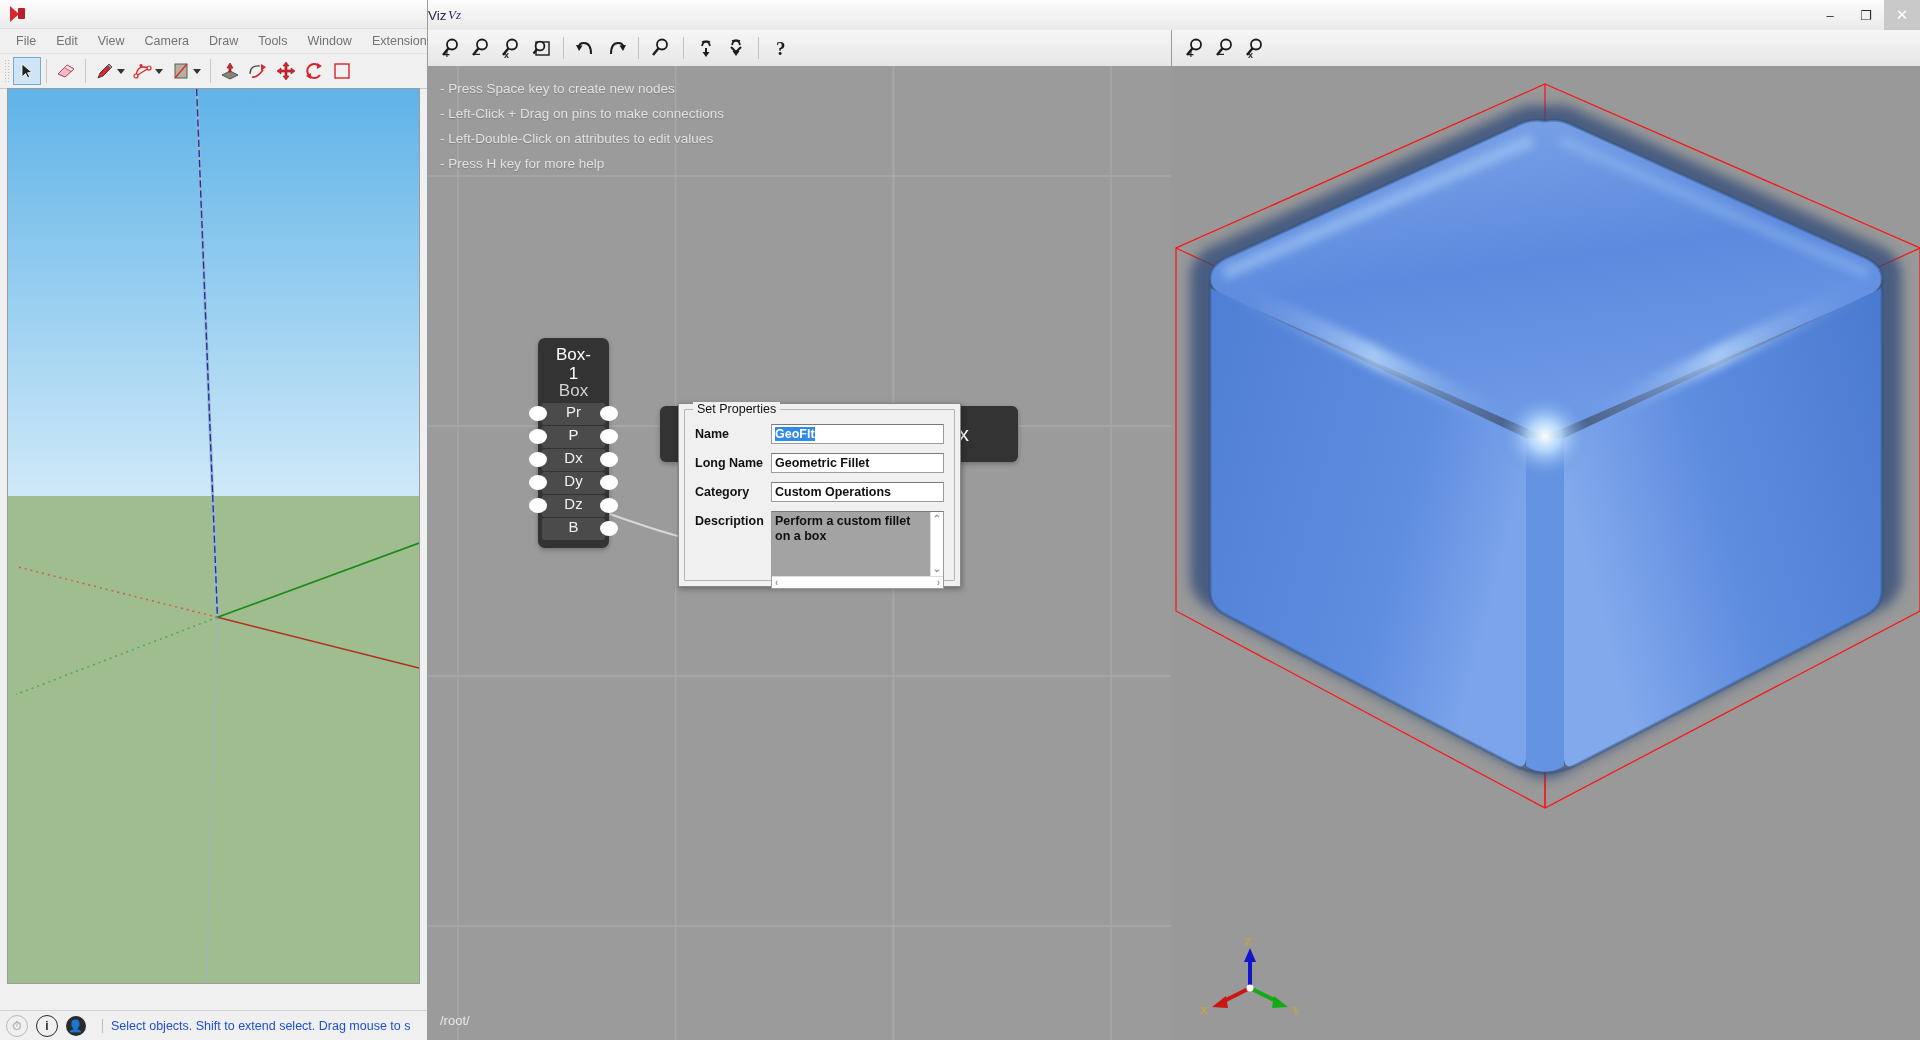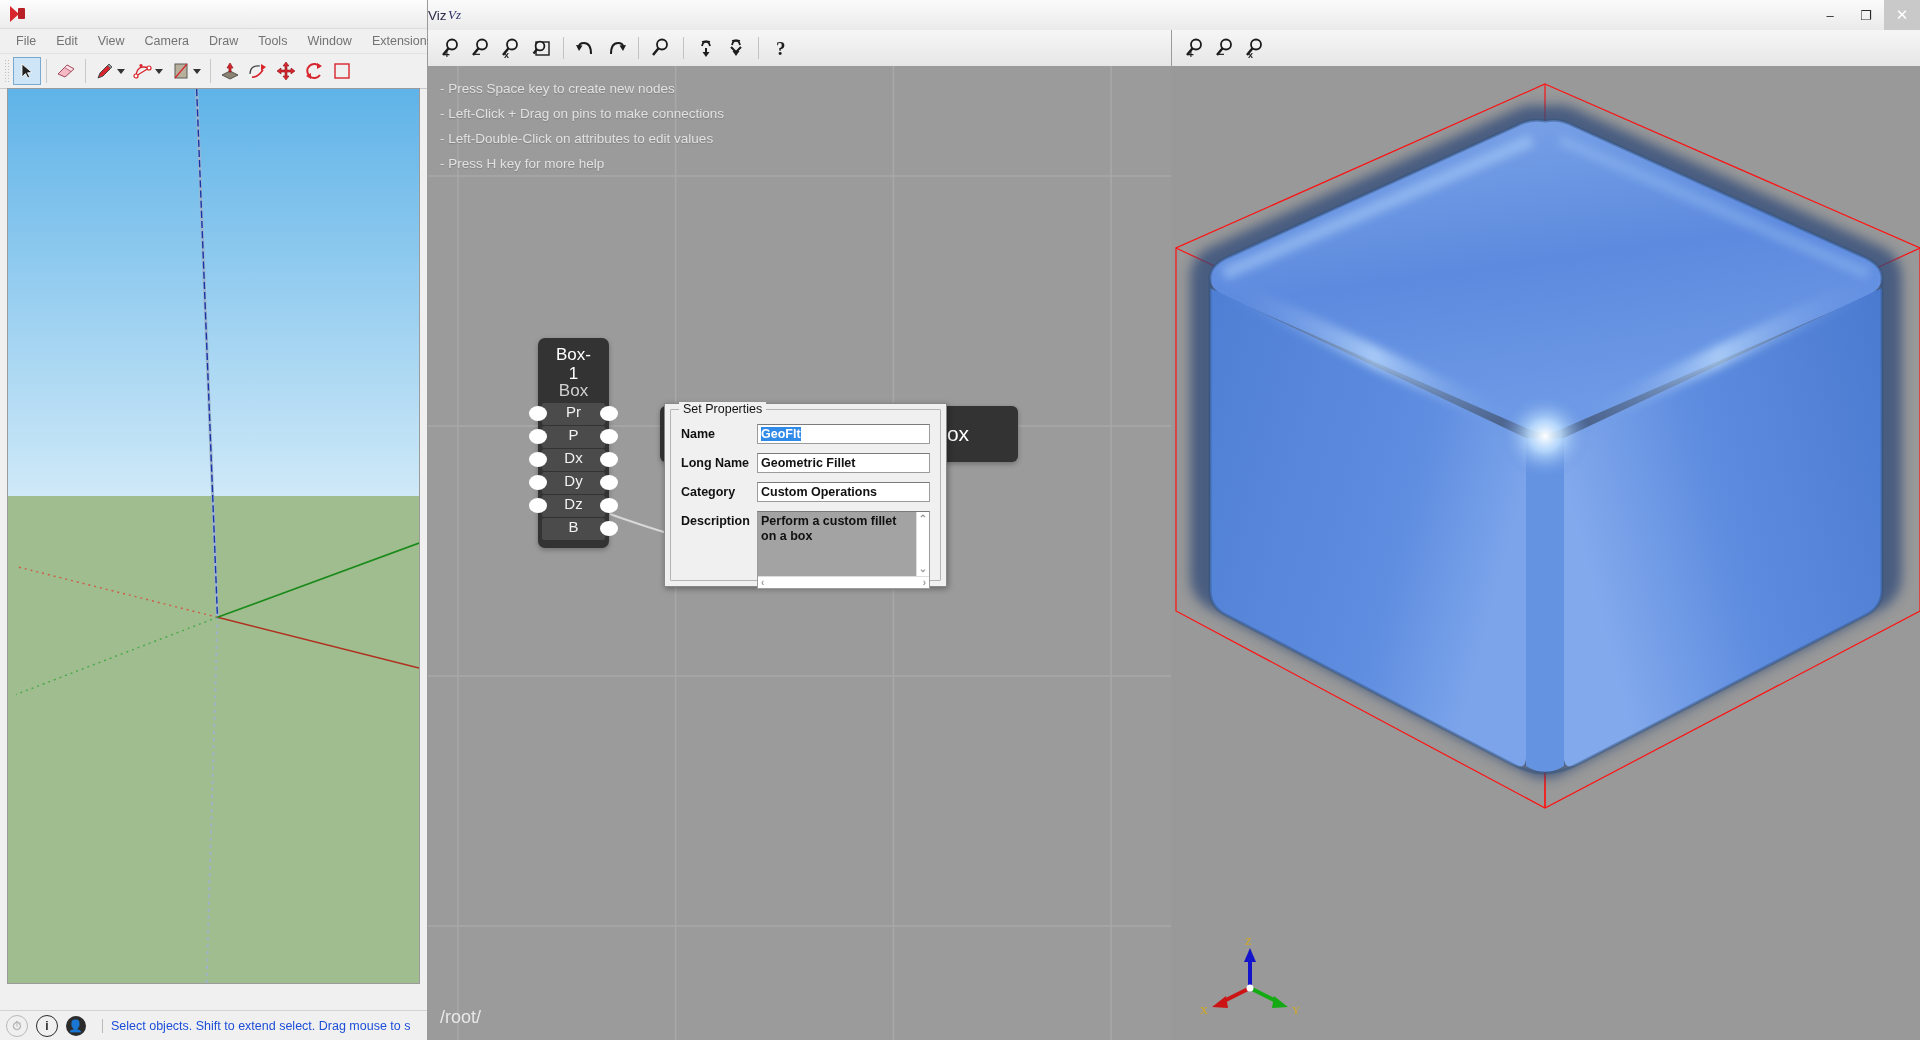--- a/index.html
+++ b/index.html
@@ -123,21 +123,21 @@
 
   .node-canvas {
     position:absolute; top:36px; left:0; right:0; bottom:0;
     background:#9b9b9b; overflow:hidden;
   }
   .grid-svg { position:absolute; left:0; top:0; width:100%; height:100%; }
   .help-lines { position:absolute; left:12px; top:10px; }
   .help-line { color:#e2e2e2; font-size:13.5px; line-height:25px;
                text-shadow:0 1px 1px rgba(0,0,0,.18); }
   .root-label { position:absolute; left:12px; bottom:12px; color:#e8e8e8;
-                font-size:18px; }
+                font-size:13px; }
 
   
   .node { position:absolute; background:#333333; border-radius:7px;
           box-shadow:0 2px 5px rgba(0,0,0,.28); }
   .node-head { text-align:center; padding:7px 14px 4px; }
   .node-title { color:#fff; font-size:17px; line-height:19px; }
   .node-sub { color:#d2d2d2; font-size:17px; line-height:15px; }
   .pin-row { position:relative; height:22px; margin:1px 4px;
              background:#4b4b4b; border-radius:2px;
              display:flex; justify-content:center; }
@@ -492,21 +492,21 @@
               </div>
             </div>
           </div>
 
           <div class="node-ing" style="left:331px; top:472px; width:76px; height:25px;">
             <div class="pin" style="left:-11px; top:3px;"></div>
             <span>In G</span>
             <div class="pin" style="right:-11px; top:3px;"></div>
           </div>
 
-          <div class="dlg" style="left:236px; top:337px; width:283px; height:184px;">
+          <div class="dlg" style="left:250px; top:337px; width:283px; height:184px;">
             <div class="dlg-group">
               <div class="dlg-legend">Set Properties</div>
 
               <div class="fld-row">
                 <div class="fld-label">Name</div>
                 <div class="fld-input"><span class="sel-text">GeoFlt</span></div>
               </div>
 
               <div class="fld-row">
                 <div class="fld-label">Long Name</div>

